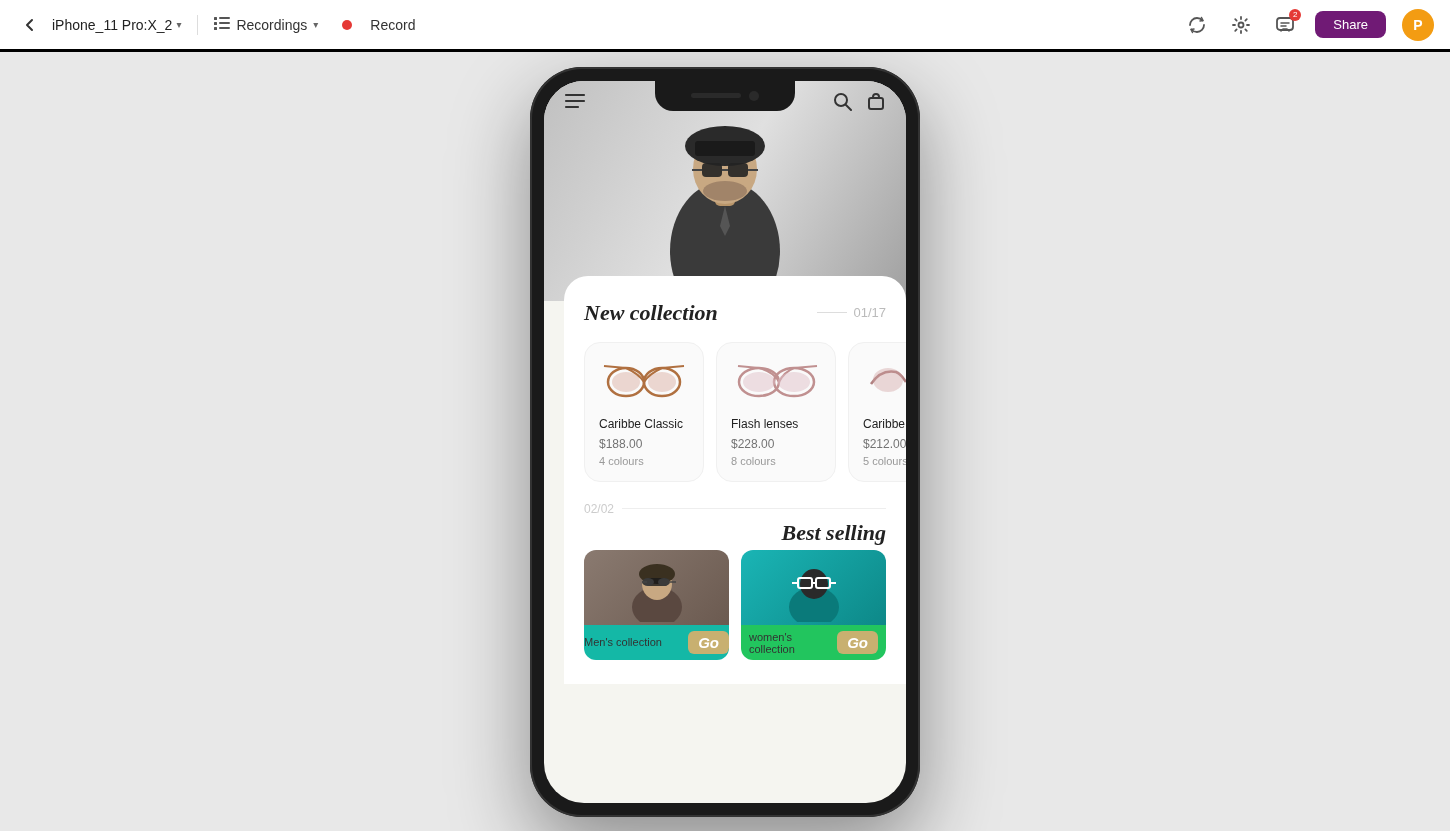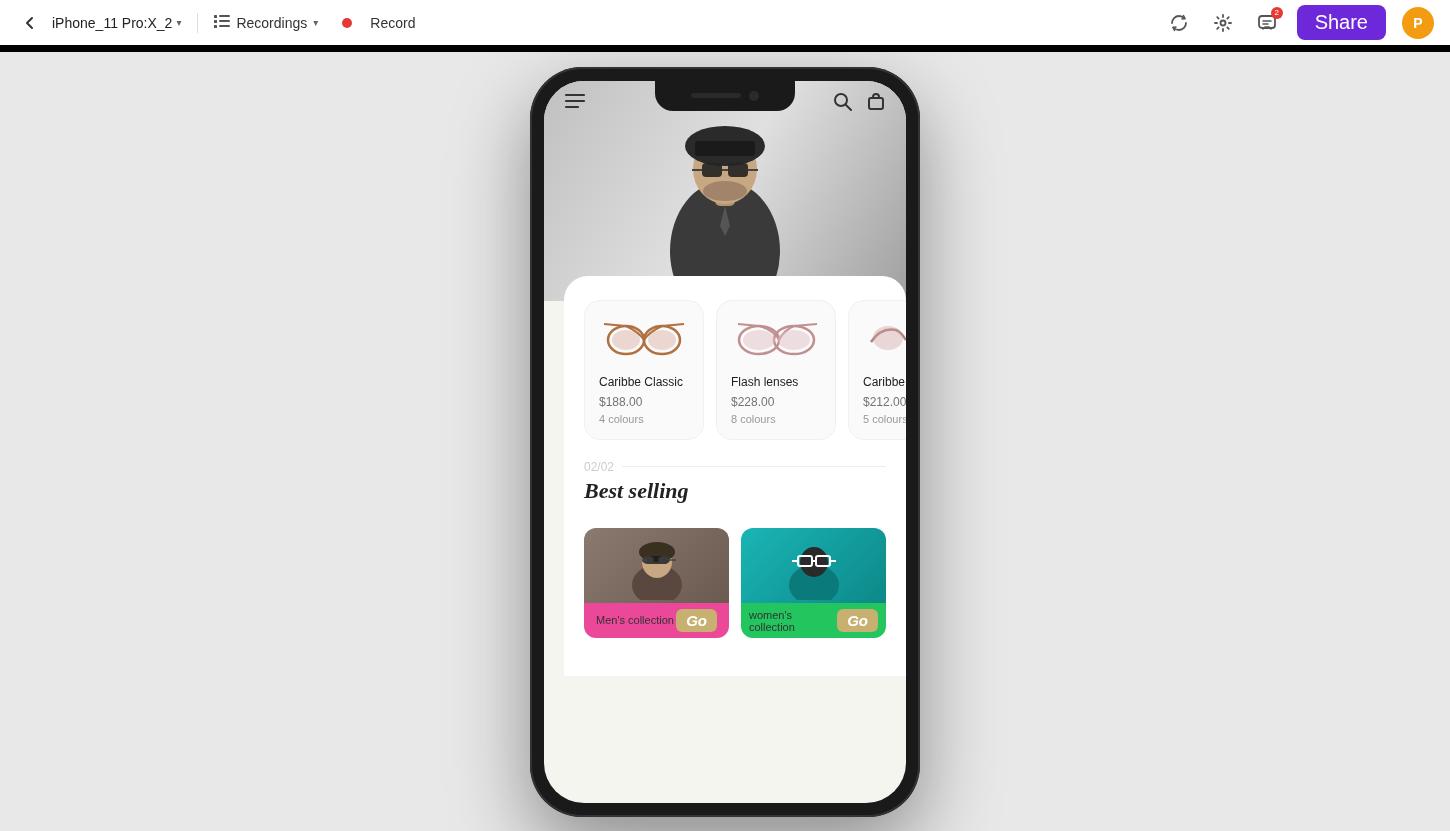--- a/index.html
+++ b/index.html
@@ -11,21 +11,21 @@
       overflow: hidden;
       position: relative;
     }
 
     
     .topbar {
       position: fixed;
       top: 0; left: 0; right: 0;
       height: 52px;
       background: #fff;
-      border-bottom: 7px solid #000000;
+      border-bottom: 3px solid #000000;
       display: flex;
       align-items: center;
       padding: 0 16px;
       z-index: 100;
     }
     .topbar-left {
       display: flex;
       align-items: center;
       gap: 8px;
       flex: 1;
@@ -96,26 +96,26 @@
       position: absolute;
       top: -2px; right: -2px;
       background: #e53935;
       color: #fff;
       font-size: 8px;
       border-radius: 50%;
       width: 12px; height: 12px;
       display: flex; align-items: center; justify-content: center;
     }
     .share-btn {
-      background: #6d28d9;
+      background: #701a75;
       color: #fff;
       border: none;
       border-radius: 8px;
       padding: 6px 18px;
-      font-size: 20px;
+      font-size: 13px;
       font-weight: 500;
       cursor: pointer;
     }
     .avatar-btn {
       width: 32px; height: 32px;
       border-radius: 50%;
       background: #f39c12;
       color: #fff;
       font-size: 14px;
       font-weight: 600;
@@ -301,22 +301,22 @@
       flex: 1;
       height: 1px;
       background: #eee;
     }
     .bestselling-title {
       font-size: 22px;
       font-weight: 700;
       color: #222;
       font-family: Georgia, serif;
       font-style: italic;
-      text-align: left;
-      margin-bottom: 24px;
+      text-align: right;
+      margin-bottom: 4px;
     }
     .bestselling-grid {
       display: flex;
       gap: 12px;
     }
     .bs-card {
       flex: 1;
       border-radius: 12px;
       overflow: hidden;
       position: relative;
@@ -468,20 +468,27 @@
                   <rect x="3" y="7" width="14" height="11" rx="2" stroke="#333" stroke-width="2"></rect>
                   <path d="M7 7V6a3 3 0 016 0v1" stroke="#333" stroke-width="2"></path>
                 </svg>
               </div>
             </div>
           </div>
         </div>
 
         <div class="white-card">
 
+          <div class="collection-header">
+            <div class="collection-title">New collection</div>
+            <div class="collection-counter">
+              <div class="counter-line"></div>
+              <span>01/17</span>
+            </div>
+          </div>
 
           <div class="product-scroll">
 
             <div class="product-card">
               <div class="product-img">
                 <svg width="90" height="45" viewBox="0 0 90 45">
 
                   <g transform="translate(5,5)">
                     <ellipse cx="22" cy="18" rx="18" ry="14" fill="none" stroke="#b07040" stroke-width="2.5"></ellipse>
                     <ellipse cx="58" cy="18" rx="18" ry="14" fill="none" stroke="#b07040" stroke-width="2.5"></ellipse>
@@ -553,21 +560,21 @@
                     <ellipse cx="40" cy="55" rx="25" ry="20" fill="#5a4840"></ellipse>
                     <ellipse cx="40" cy="32" rx="15" ry="16" fill="#c8a882"></ellipse>
                     <ellipse cx="40" cy="22" rx="18" ry="10" fill="#3a3020"></ellipse>
                     <rect x="30" y="26" width="20" height="8" rx="2" fill="#1a1a1a" opacity="0.8"></rect>
                     <ellipse cx="31" cy="30" rx="6" ry="4" fill="#3a3a3a"></ellipse>
                     <ellipse cx="47" cy="30" rx="6" ry="4" fill="#3a3a3a"></ellipse>
                     <line x1="25" y1="30" x2="30" y2="30" stroke="#444" stroke-width="1.5"></line>
                     <line x1="53" y1="30" x2="59" y2="30" stroke="#444" stroke-width="1.5"></line>
                   </svg>
                 </div>
-                <div style="background:#ec4899;padding:6px 12px;">
+                <div style="background:#14b8a6;padding:6px 0;">
                   <div style="display:flex;align-items:center;justify-content:space-between;">
                     <div style="font-size:11px;color:#333;font-weight:500;">Men's collection</div>
                     <button class="go-btn">Go</button>
                   </div>
                 </div>
               </div>
 
               <div class="bs-card">
                 <div class="bs-card-img bs-card-img-women" style="height:75px;display:flex;align-items:center;justify-content:center;">
                   <svg width="80" height="70" viewBox="0 0 80 70">

